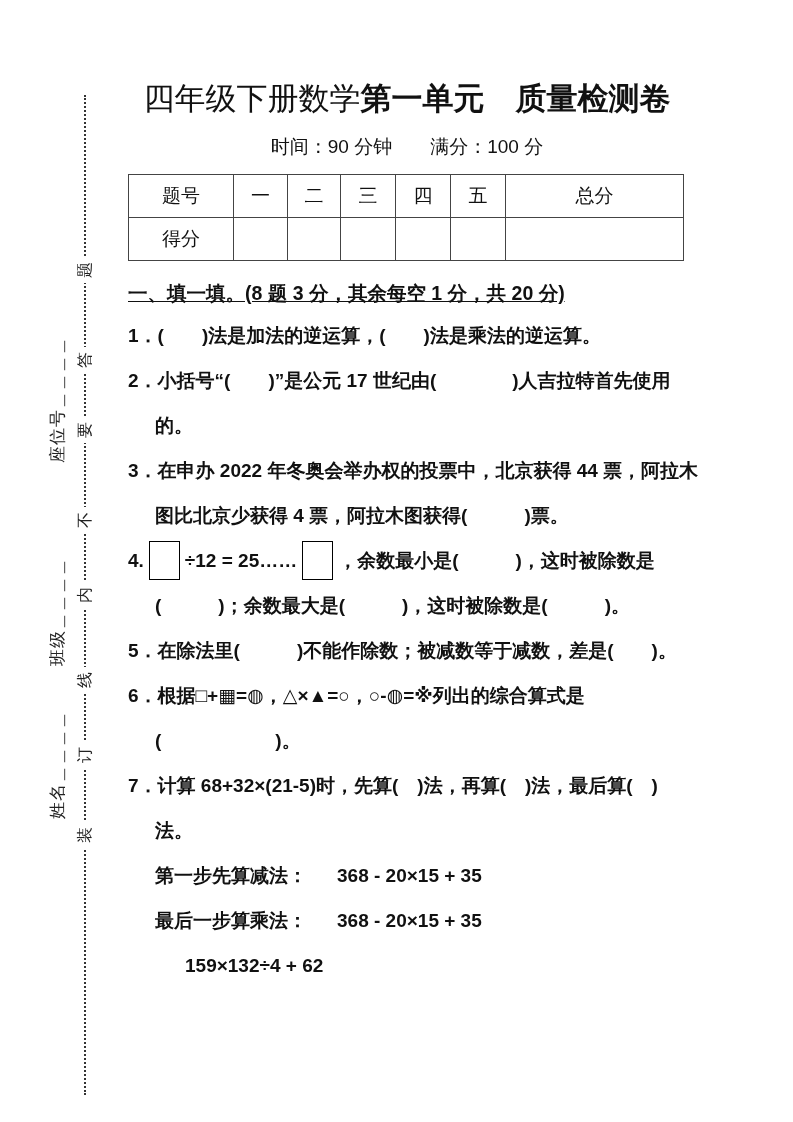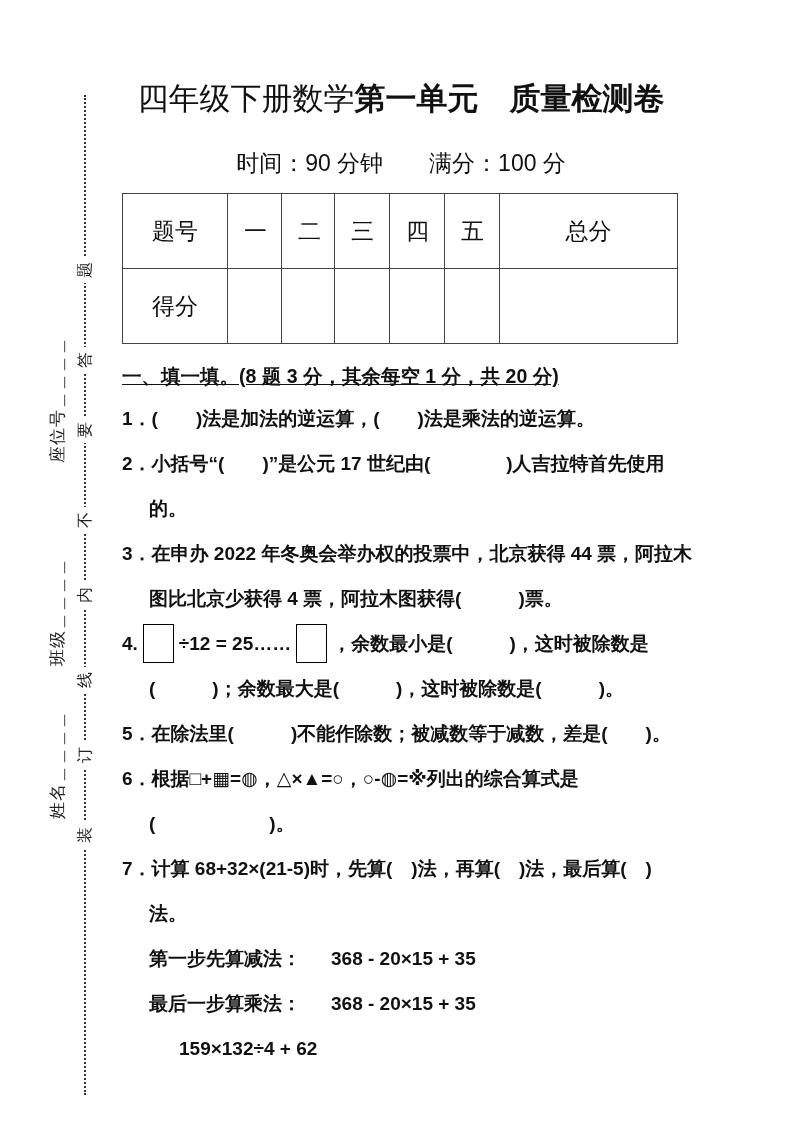--- a/index.html
+++ b/index.html
@@ -35,36 +35,36 @@
     padding: 0 5px;
     font-size: 16px;
     color: #222;
     white-space: nowrap;
   }
   .bc-0 { top: 270px; } .bc-1 { top: 360px; } .bc-2 { top: 430px; }
   .bc-3 { top: 520px; } .bc-4 { top: 595px; } .bc-5 { top: 680px; }
   .bc-6 { top: 755px; } .bc-7 { top: 835px; }
 
   
-  .content { position: absolute; left: 122px; top: 70px; width: 558px; }
+  .content { position: absolute; left: 128px; top: 70px; width: 558px; }
 
   .title { text-align: center; font-size: 31px; margin: 8px 0 0 0; white-space: nowrap; }
   .title .t-reg  { font-weight: normal; }
   .title .t-bold { font-weight: bold; }
 
-  .meta { text-align: center; font-size: 23px; margin-top: 28px; white-space: pre; }
+  .meta { text-align: center; font-size: 19px; margin-top: 14px; white-space: pre; }
 
   table.score-table { border-collapse: collapse; margin-top: 14px; width: 556px; table-layout: fixed; }
   table.score-table td {
     border: 1px solid #444;
     height: 42px;
     text-align: center;
     vertical-align: middle;
-    font-size: 23px;
-    padding: 16px;
+    font-size: 19px;
+    padding: 0;
   }
 
   .section-heading {
     font-size: 19.5px; font-weight: bold;
     margin-top: 12px; height: 40px;
     display: flex; align-items: center;
     white-space: pre;
     text-decoration: underline;
   }
 

